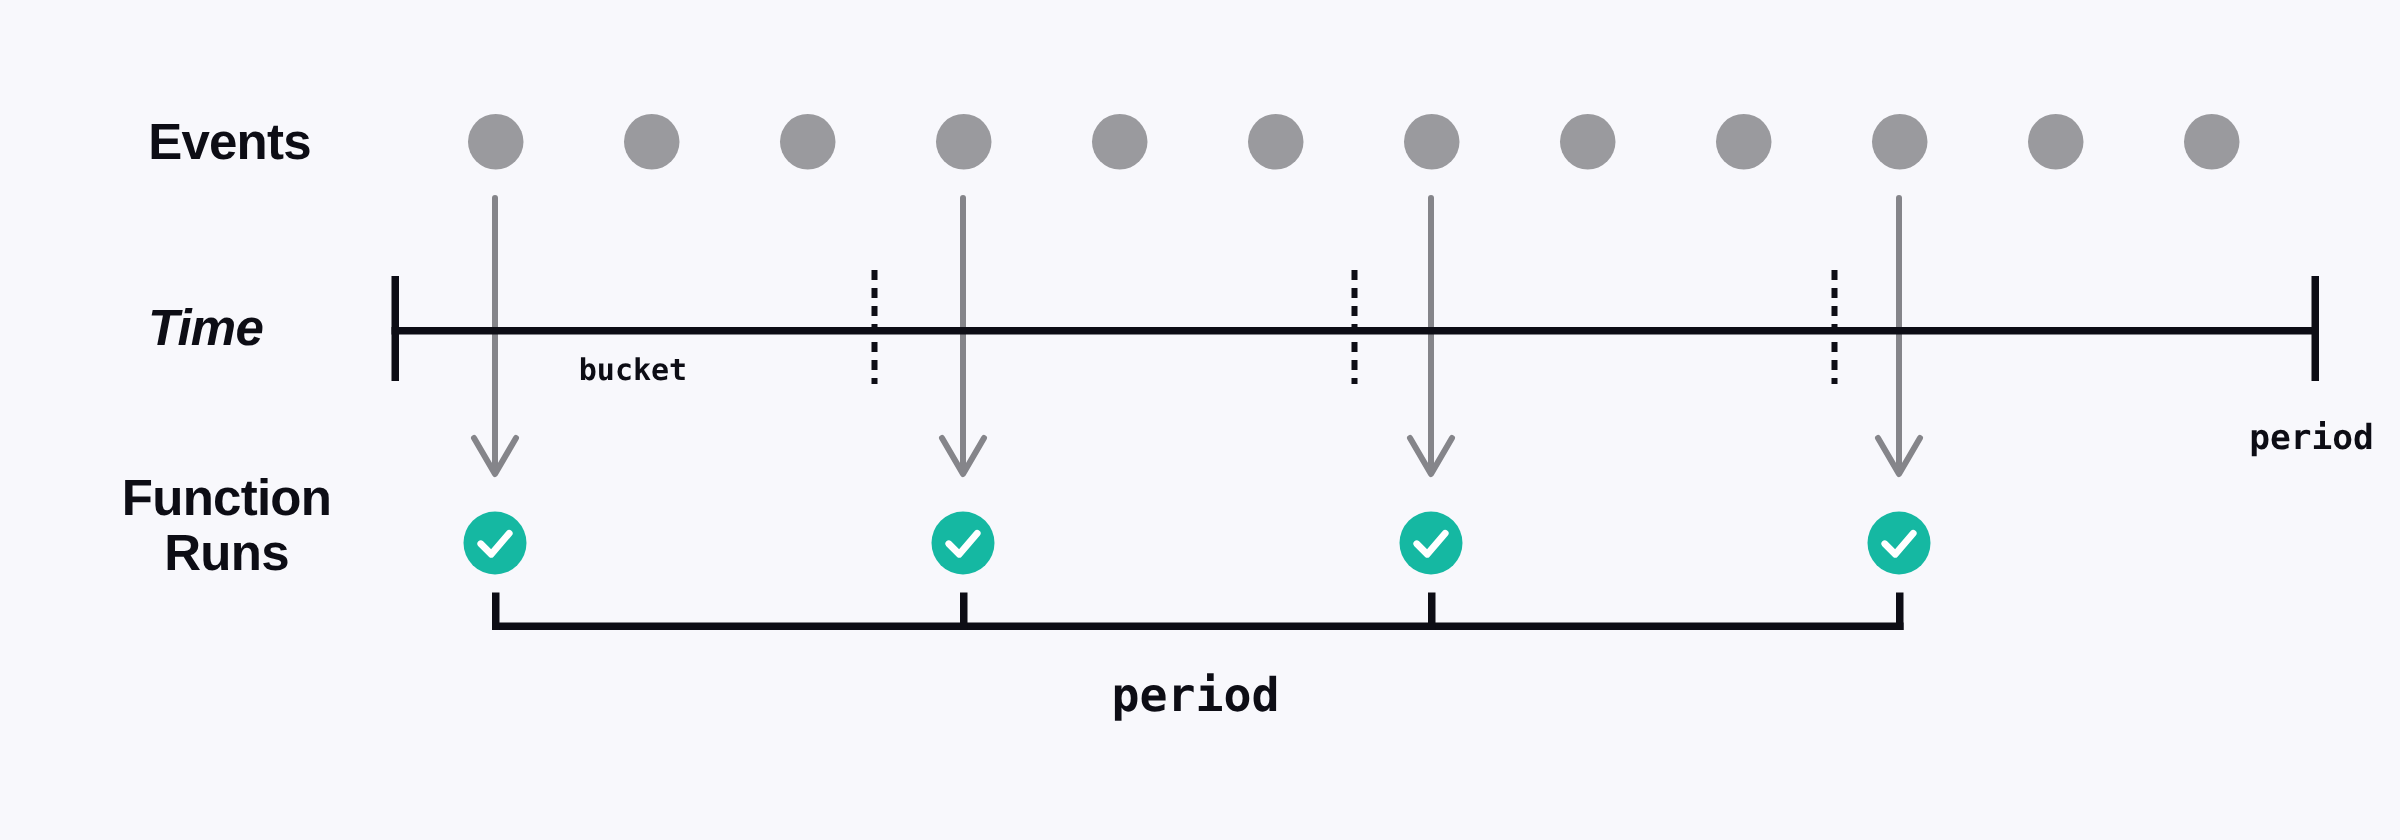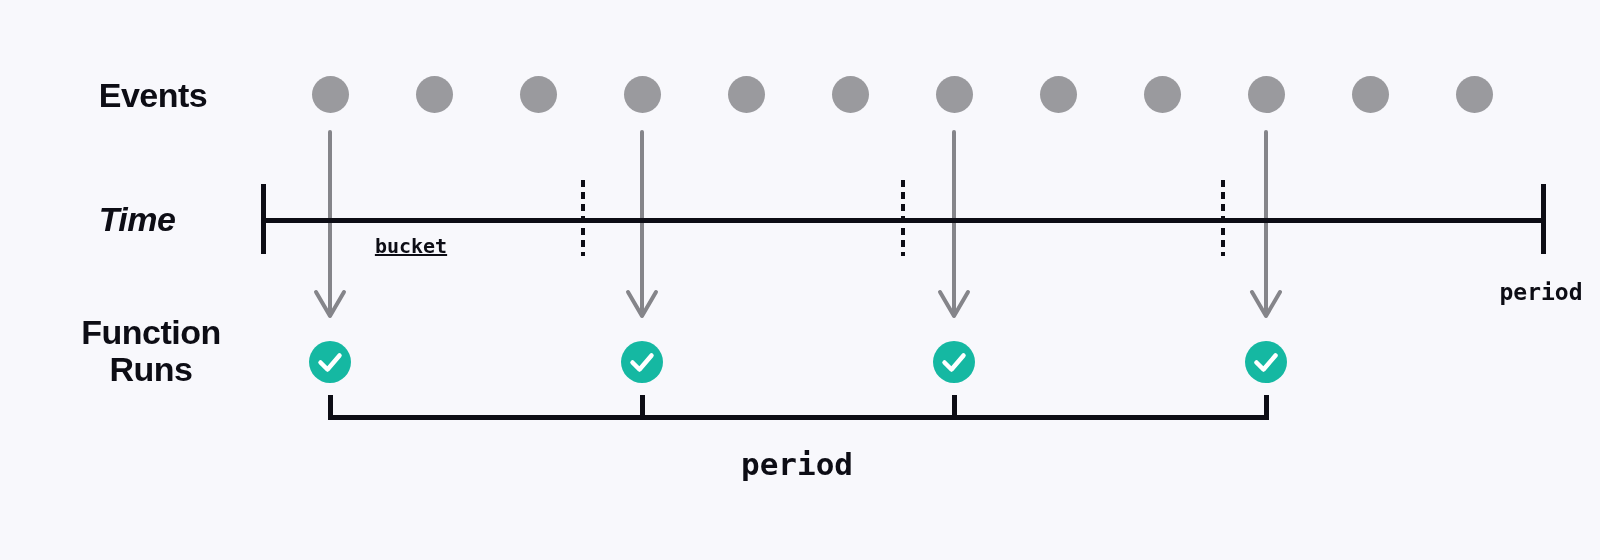--- a/index.html
+++ b/index.html
@@ -16,21 +16,21 @@
     font-family:"Liberation Sans",sans-serif;
   }
   #events-label{left:28px;top:77px;}
   #time-label{left:12px;top:201px;font-style:italic;}
   #fr-label{left:26px;top:314px;}
 
   .mono-label{
     position:absolute;width:160px;text-align:center;color:var(--ink);
     font-family:"DejaVu Sans Mono",monospace;font-weight:bold;
   }
-  #bucket-label{left:291px;top:235px;font-size:20px;line-height:22px;text-decoration:underline;}
+  #bucket-label{left:302px;top:235px;font-size:20px;line-height:22px;}
   #period-label{left:1421px;top:277px;font-size:23px;line-height:31px;}
   #limit-label{left:677px;top:449px;font-size:31px;line-height:31px;}
 
   .dot{
     position:absolute;top:76px;width:37px;height:37px;border-radius:50%;
     background:var(--dot);
   }
   .arrow{position:absolute;top:130px;width:36px;height:190px;}
   .arrow svg line,.arrow svg polyline{
     stroke:var(--arrow);stroke-width:4;fill:none;

